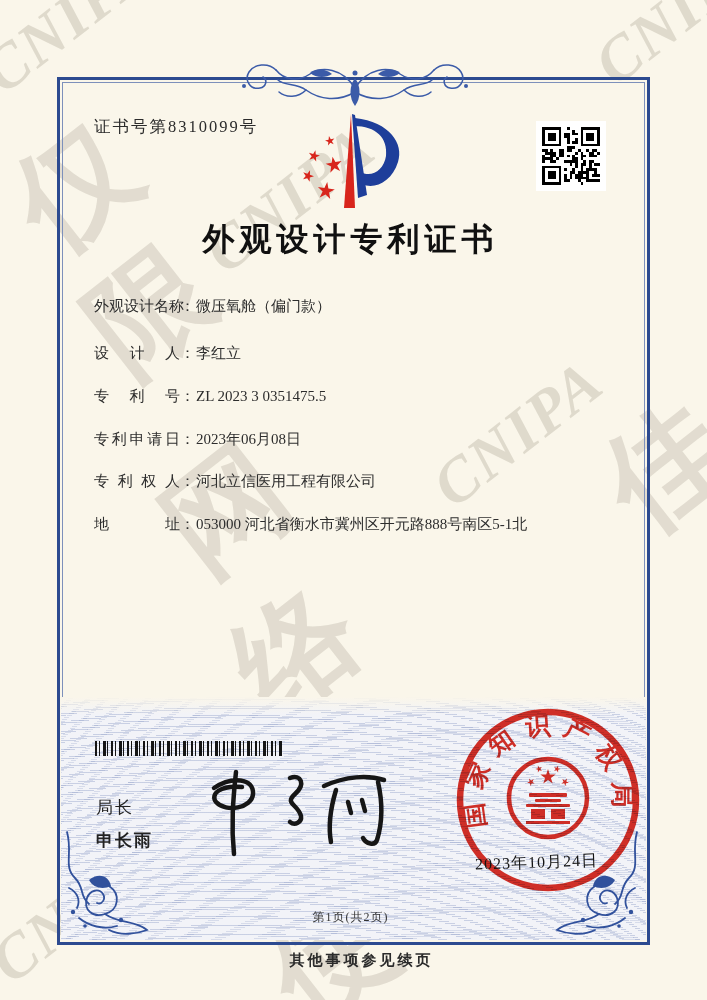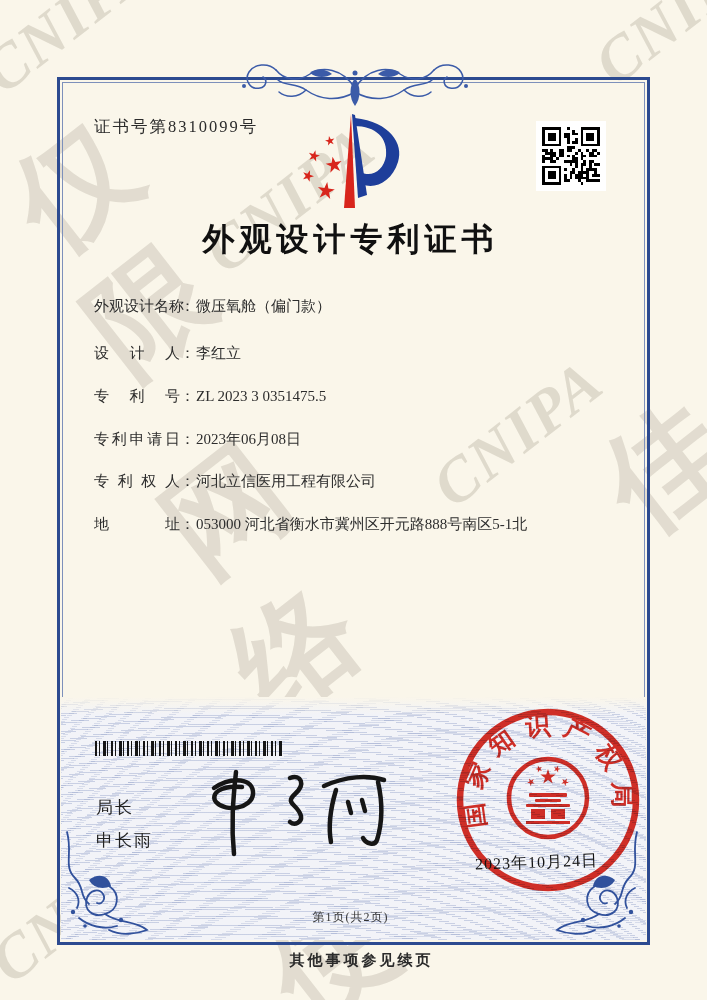--- a/index.html
+++ b/index.html
@@ -45,21 +45,21 @@
       font-size:13.8px;line-height:20.5px;text-align:justify;}
   .paras p{margin:0 0 6px 0;text-indent:2.1em;}
   
   .barcode{position:absolute;left:95px;top:741px;width:187px;height:15px;z-index:3;
       background:repeating-linear-gradient(90deg,#151515 0 2px,rgba(0,0,0,0) 2px 4px,
       #151515 4px 5px,rgba(0,0,0,0) 5px 8px,#151515 8px 11px,rgba(0,0,0,0) 11px 12px,
       #151515 12px 13px,rgba(0,0,0,0) 13px 16px);}
   .sig-title{position:absolute;left:96px;top:796px;z-index:3;font-size:17px;color:#222;
       font-family:Liberation Serif, serif;letter-spacing:2px;}
   .sig-name{position:absolute;left:96px;top:829px;z-index:3;font-size:17px;color:#222;
-      font-family:"Liberation Sans",sans-serif;letter-spacing:2px;}
+      font-family:"Liberation Sans",sans-serif;letter-spacing:2px;font-weight:bold;}
   .sig-hand{position:absolute;left:198px;top:750px;width:205px;height:115px;z-index:4;}
   .seal{position:absolute;left:452px;top:704px;width:192px;height:192px;z-index:4;
       mix-blend-mode:multiply;opacity:.95;}
   .seal-date{position:absolute;left:475px;top:852px;width:150px;z-index:5;font-size:16px;
       color:#141414;letter-spacing:1px;transform:rotate(-2deg);}
   .fl{position:absolute;width:96px;height:114px;z-index:3;}
   .fl-l{left:59px;top:828px;}
   .fl-r{left:549px;top:828px;transform:scaleX(-1);}
   .pageinfo{position:absolute;left:57px;width:587px;top:909px;z-index:3;text-align:center;
       font-size:12px;color:#333;letter-spacing:1px;}

